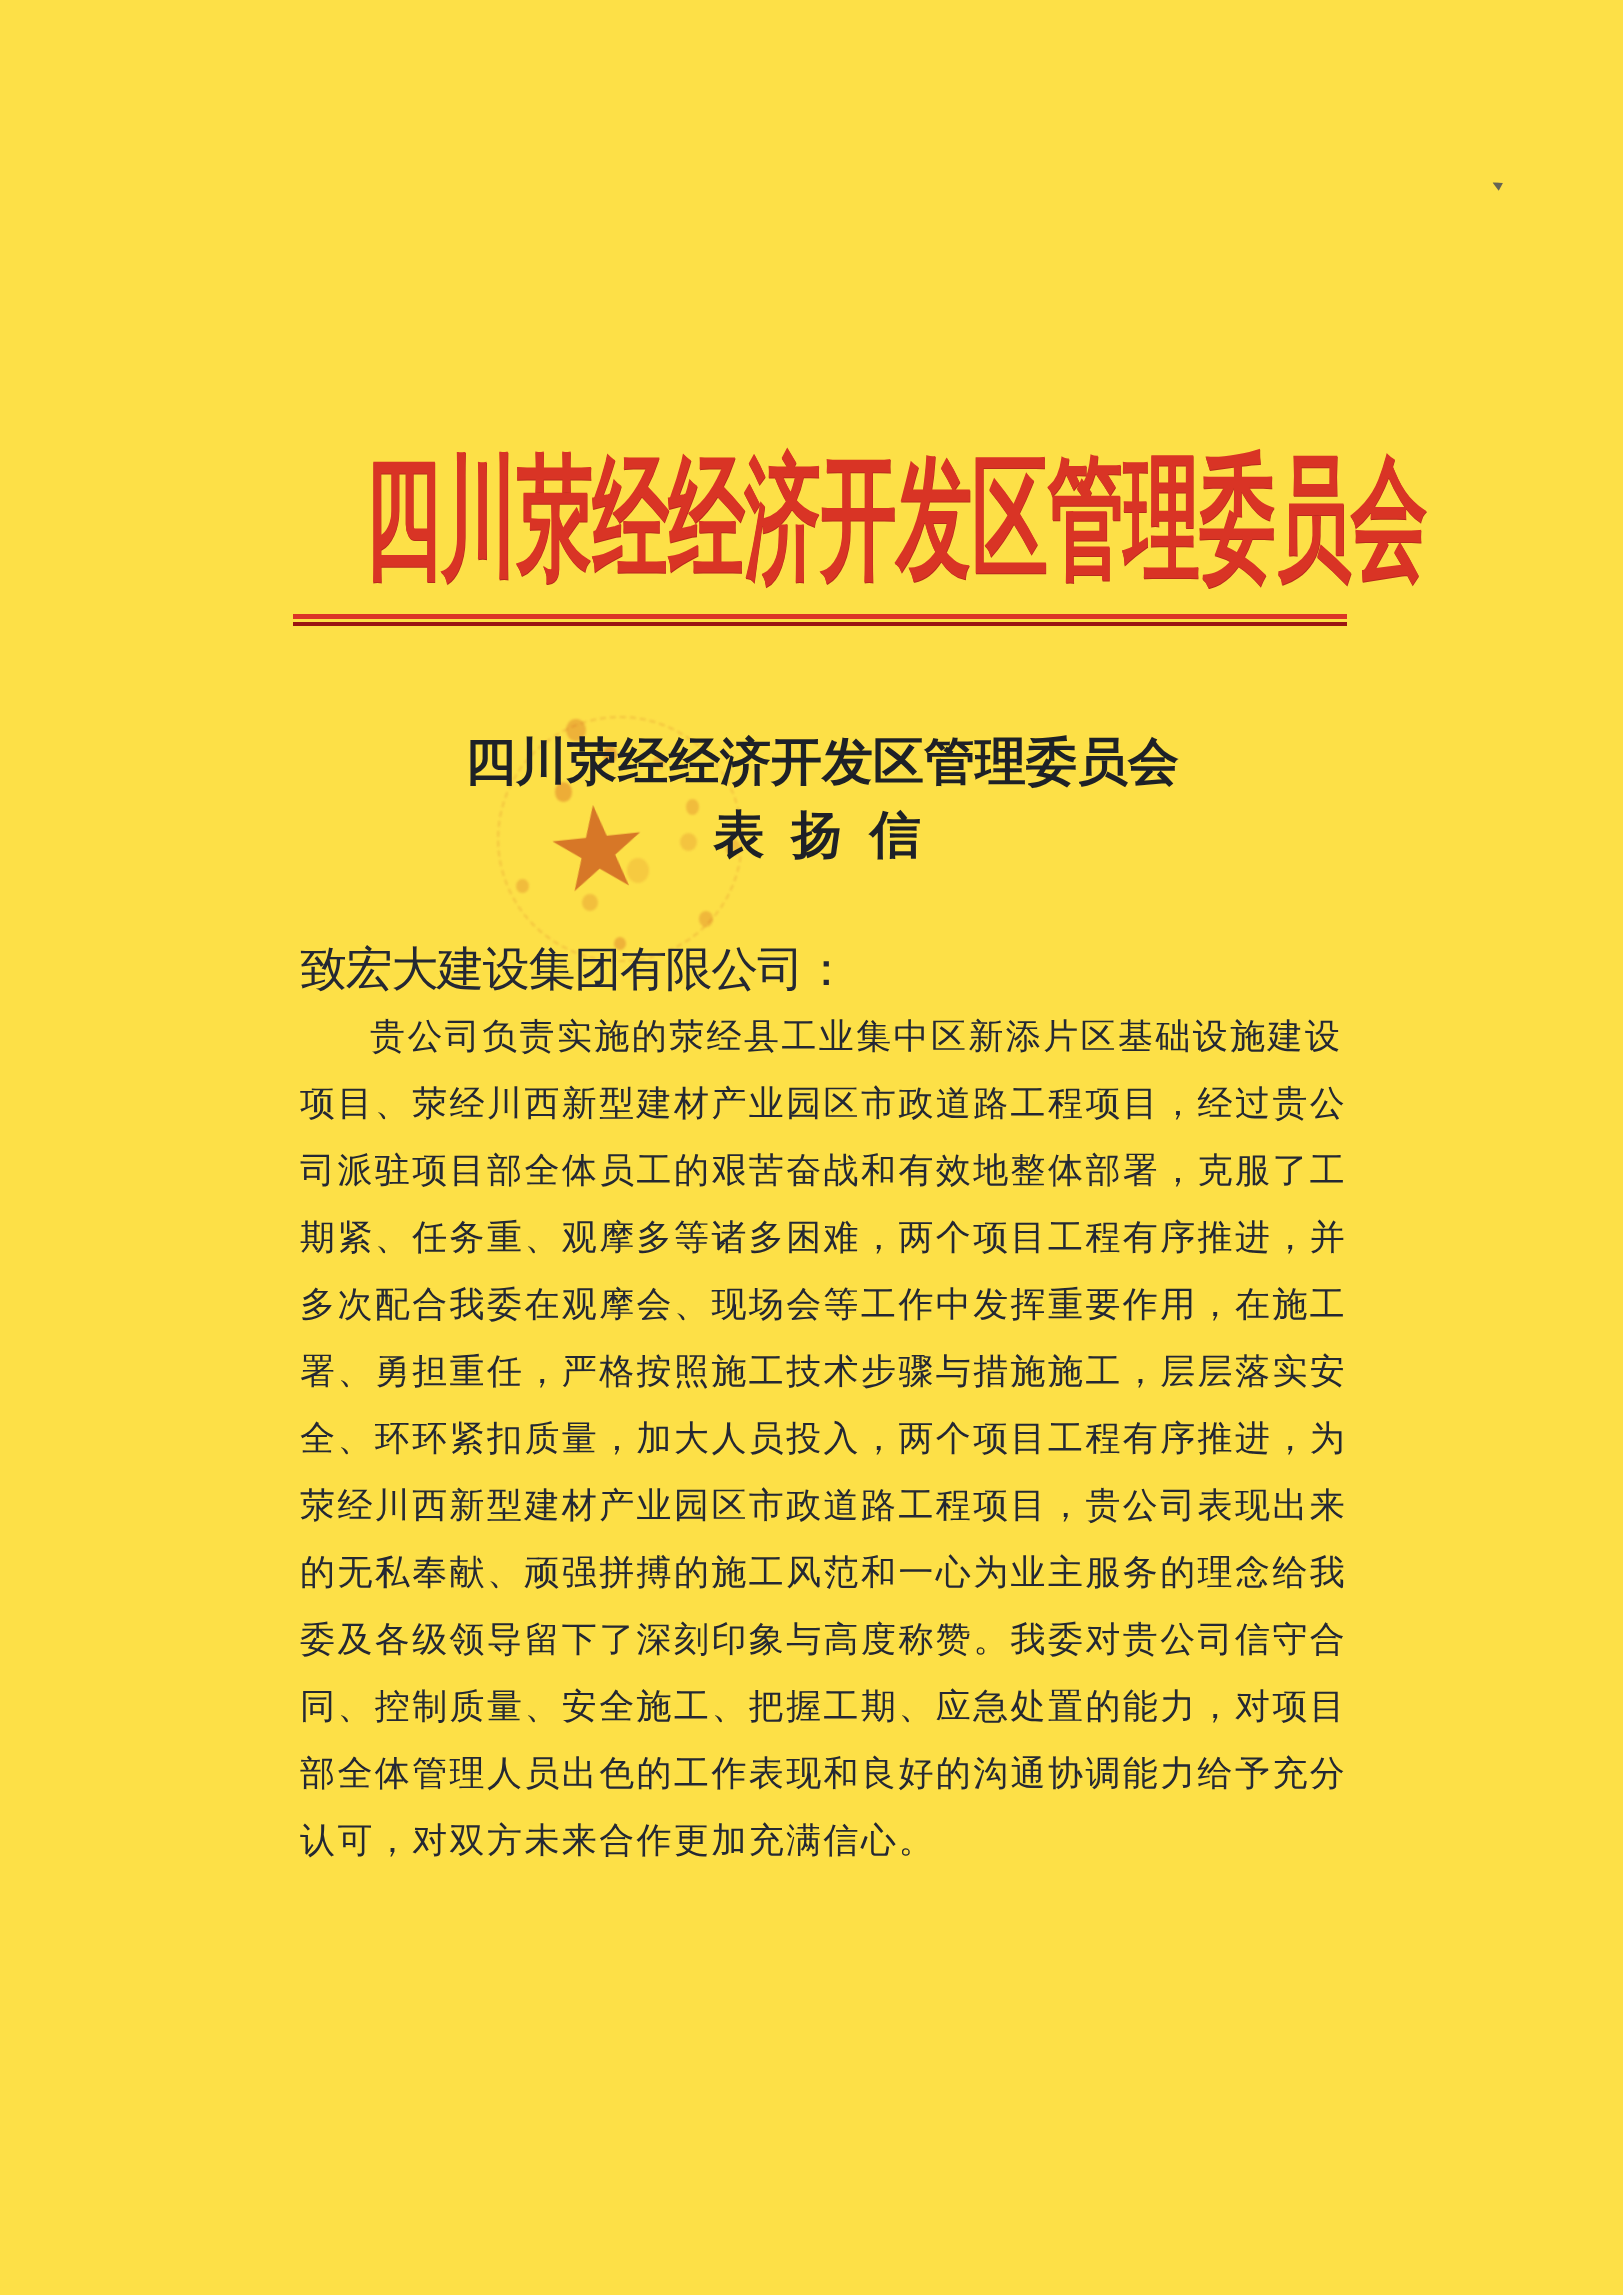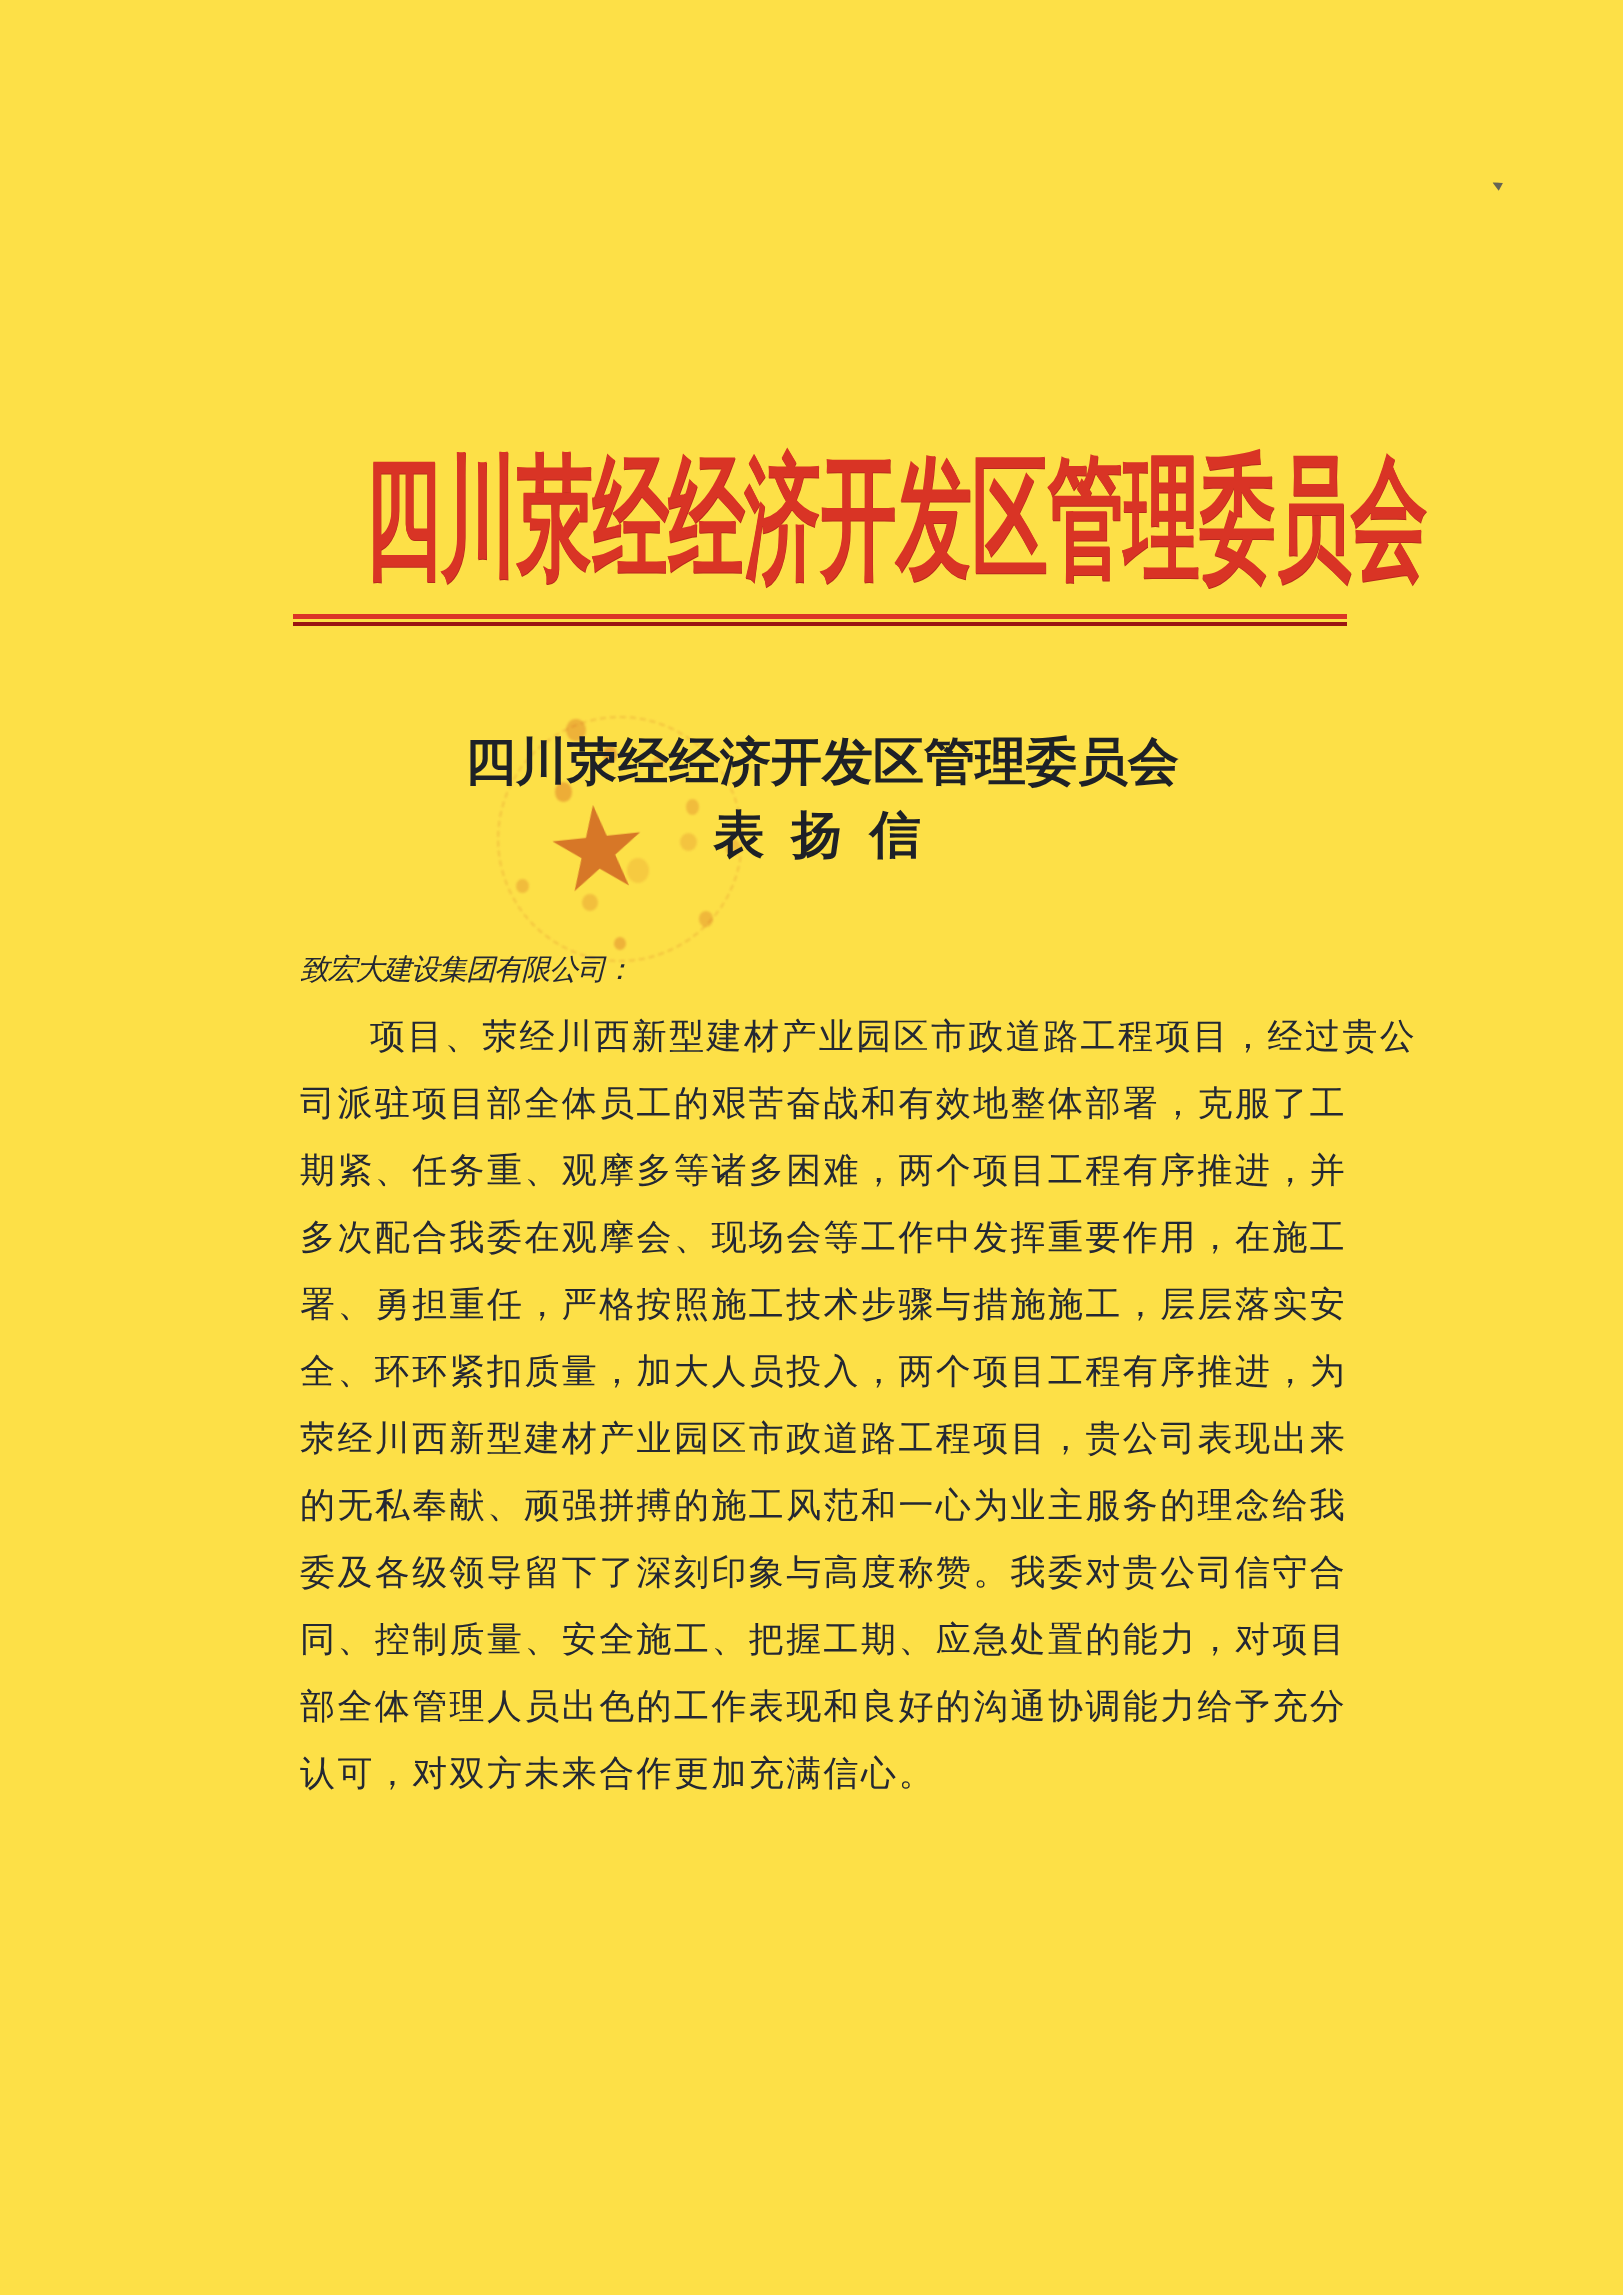--- a/index.html
+++ b/index.html
@@ -104,27 +104,26 @@
     letter-spacing: 7.2px;
     white-space: nowrap;
     z-index: 2;
   }
 
   
   .salutation {
     position: absolute;
     left: 300px;
     top: 952px;
-    font-size: 29px;
+    font-size: 47px;
     line-height: 35px;
     letter-spacing: -1.3px;
     color: #242833;
     white-space: nowrap;
     z-index: 2;
-    font-style: italic;
   }
   .body-block {
     position: absolute;
     left: 300px;
     top: 1003px;
     width: 1054px;
     z-index: 2;
   }
   .body-line {
     font-size: 35px;
@@ -176,20 +175,21 @@
     <div class="speck s12"></div>
   </div>
 
   <div class="org-title">四川荥经经济开发区管理委员会</div>
 
   <div class="letter-title">表 扬 信</div>
 
   <div class="salutation">致宏大建设集团有限公司：</div>
 
   <div class="body-block">
+    <div class="body-line">贵公司负责实施的荥经县工业集中区新添片区基础设施建设</div>
     <div class="body-line">项目、荥经川西新型建材产业园区市政道路工程项目，经过贵公</div>
     <div class="body-line">司派驻项目部全体员工的艰苦奋战和有效地整体部署，克服了工</div>
     <div class="body-line">期紧、任务重、观摩多等诸多困难，两个项目工程有序推进，并</div>
     <div class="body-line">多次配合我委在观摩会、现场会等工作中发挥重要作用，在施工</div>
     <div class="body-line">署、勇担重任，严格按照施工技术步骤与措施施工，层层落实安</div>
     <div class="body-line">全、环环紧扣质量，加大人员投入，两个项目工程有序推进，为</div>
     <div class="body-line">荥经川西新型建材产业园区市政道路工程项目，贵公司表现出来</div>
     <div class="body-line">的无私奉献、顽强拼搏的施工风范和一心为业主服务的理念给我</div>
     <div class="body-line">委及各级领导留下了深刻印象与高度称赞。我委对贵公司信守合</div>
     <div class="body-line">同、控制质量、安全施工、把握工期、应急处置的能力，对项目</div>

